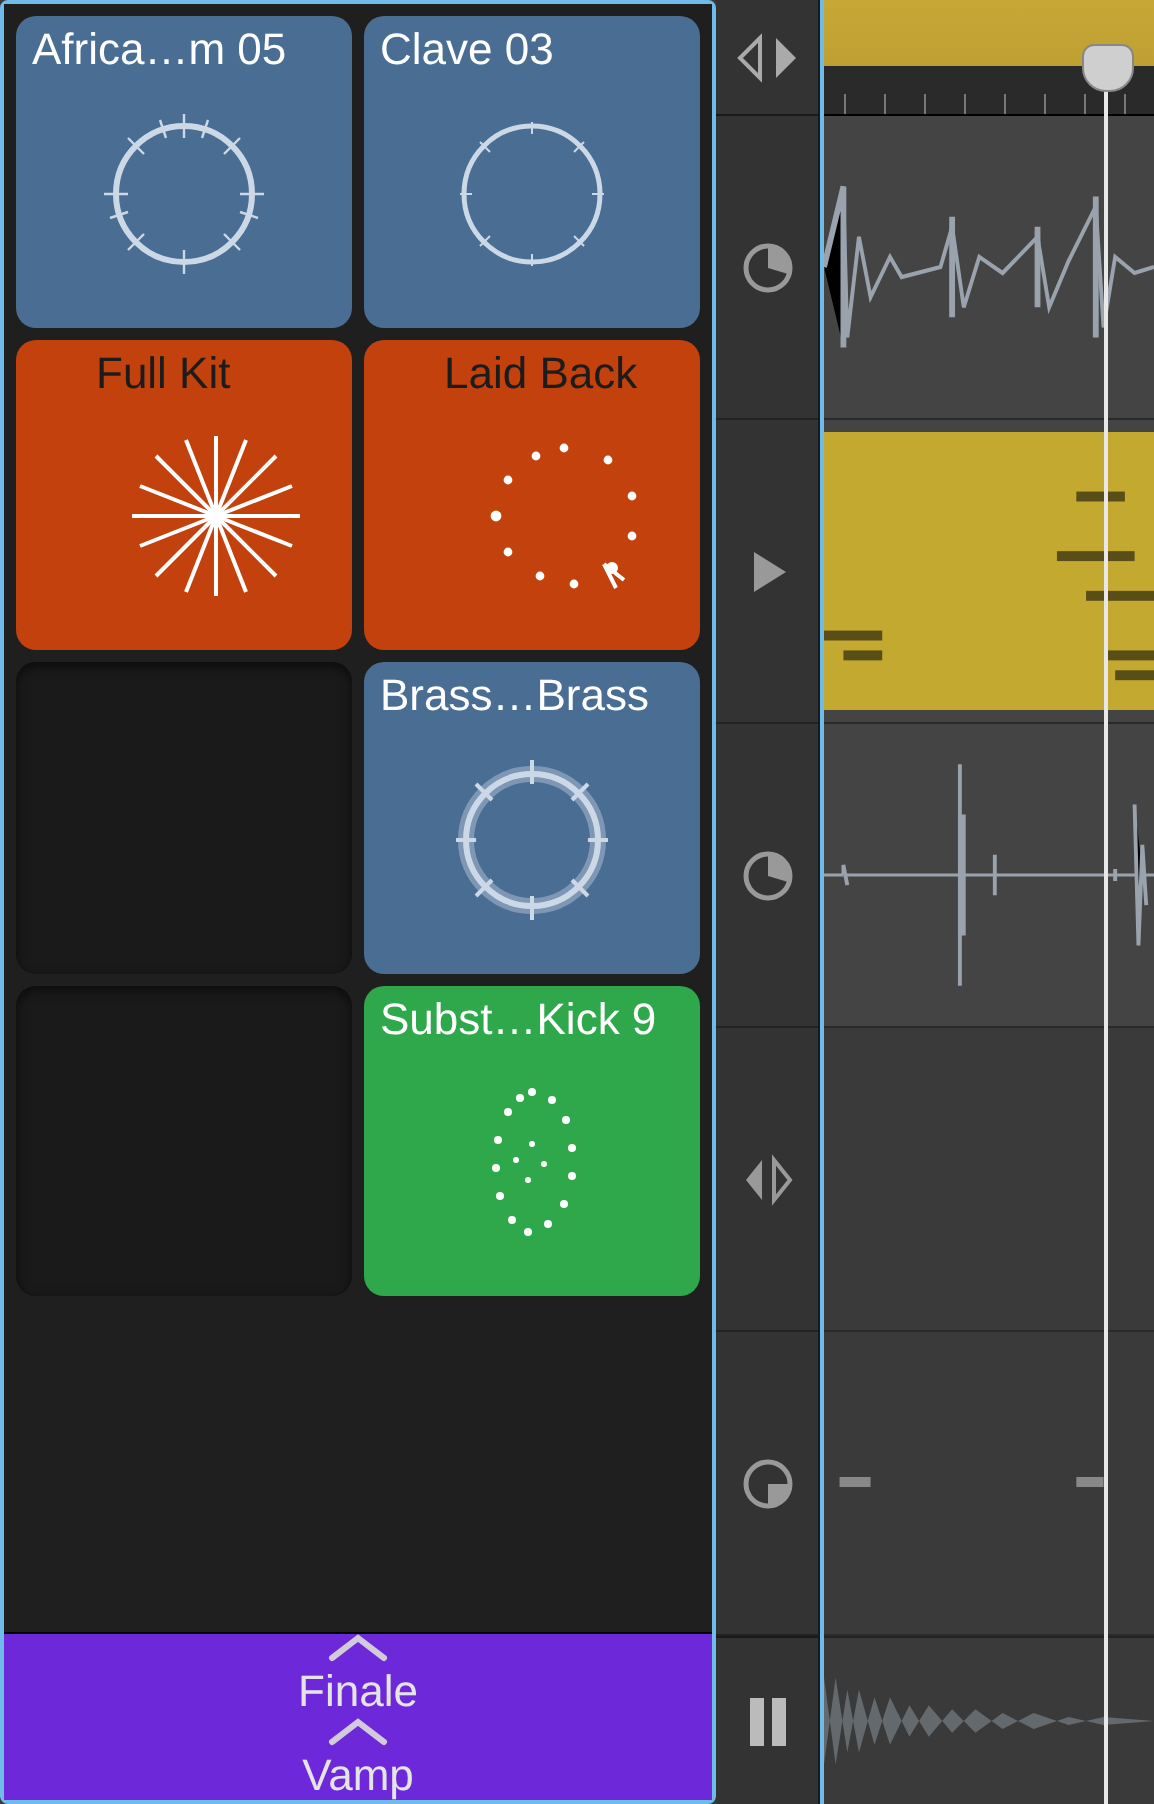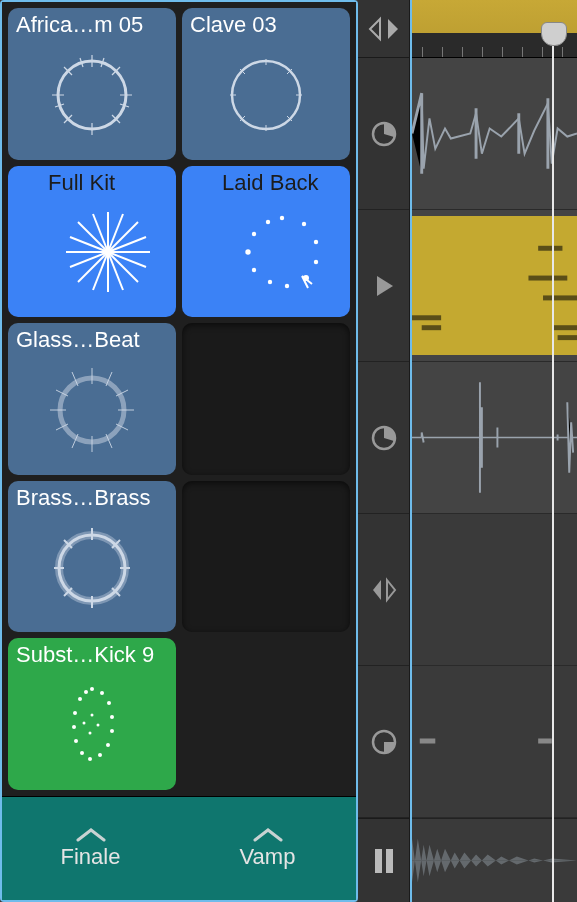--- a/index.html
+++ b/index.html
@@ -72,21 +72,21 @@
   }
   .cell {
     border-radius: 10px;
     padding: 6px 8px;
     display: flex;
     flex-direction: column;
     position: relative;
     overflow: hidden;
   }
   .cell.blue { background: #4a6d93; }
-  .cell.yellow { background: #3b82f6; padding-left: 40px; }
+  .cell.yellow { background: #c2410c; padding-left: 40px; }
   .cell.green { background: #2ea84a; }
   .cell.inset {
     background: #1a1a1a;
     box-shadow: inset 0 2px 6px rgba(0,0,0,.6);
   }
   .cell .label {
     font-size: 22px;
     color: #fff;
     white-space: nowrap;
     overflow: hidden;
@@ -94,24 +94,24 @@
     line-height: 22px;
   }
   .cell.yellow .label { color: #1c1c1c; }
   .cell .vis {
     flex: 1;
     display: flex;
     align-items: center;
     justify-content: center;
   }
   .bottom-row {
-    height: 104px;
+    height: 84px;
     display: grid;
-    grid-template-columns: 1fr 1fr;
-    background: #0f766e;
+    grid-template-columns: 1fr;
+    background: #6d28d9;
     border-top: 1px solid #000;
   }
   .bottom-btn {
     display: flex;
     flex-direction: column;
     align-items: center;
     justify-content: center;
     gap: 2px;
     font-size: 22px;
     color: #e4e4e4;
@@ -312,42 +312,20 @@
               <circle cx="22" cy="68" r="2.2"></circle>
               <circle cx="16" cy="50" r="2.7"></circle>
               <circle cx="22" cy="32" r="2.2"></circle>
               <circle cx="36" cy="20" r="2.2"></circle>
           <path d="M70 74 L80 82 M70 74 L76 86" stroke="#fff" stroke-width="2"></path>
         </g>
           </svg>
       </div>
     </div>
 
-    <div class="cell blue">
-      <span class="label">Glass…Beat</span>
-      <div class="vis">
-        <svg width="100" height="100" viewBox="0 0 100 100">
-            <circle cx="50" cy="50" r="32" fill="none" stroke="#cdd8e6" stroke-width="5" opacity=".5"></circle>
-            <g stroke="#cdd8e6" stroke-width="1" opacity=".9">
-        <line x1="50" y1="8" x2="50" y2="24"></line>
-              <line x1="70" y1="12" x2="64" y2="26"></line>
-              <line x1="86" y1="30" x2="74" y2="36"></line>
-              <line x1="92" y1="50" x2="76" y2="50"></line>
-              <line x1="86" y1="70" x2="74" y2="64"></line>
-              <line x1="70" y1="88" x2="64" y2="74"></line>
-              <line x1="50" y1="92" x2="50" y2="76"></line>
-              <line x1="30" y1="88" x2="36" y2="74"></line>
-              <line x1="14" y1="70" x2="26" y2="64"></line>
-              <line x1="8" y1="50" x2="24" y2="50"></line>
-              <line x1="14" y1="30" x2="26" y2="36"></line>
-              <line x1="30" y1="12" x2="36" y2="26"></line>
-        </g>
-          </svg>
-      </div>
-    </div>
 
     <div class="cell inset"></div>
     <div class="cell blue">
       <span class="label">Brass…Brass</span>
       <div class="vis">
         <svg width="100" height="100" viewBox="0 0 100 100">
             <circle cx="50" cy="50" r="33" fill="none" stroke="#cdd8e6" stroke-width="8" opacity=".4"></circle>
             <circle cx="50" cy="50" r="33" fill="none" stroke="#cdd8e6" stroke-width="3"></circle>
             <g stroke="#cdd8e6" stroke-width="2">
               <line x1="50" y1="10" x2="50" y2="22"></line>

